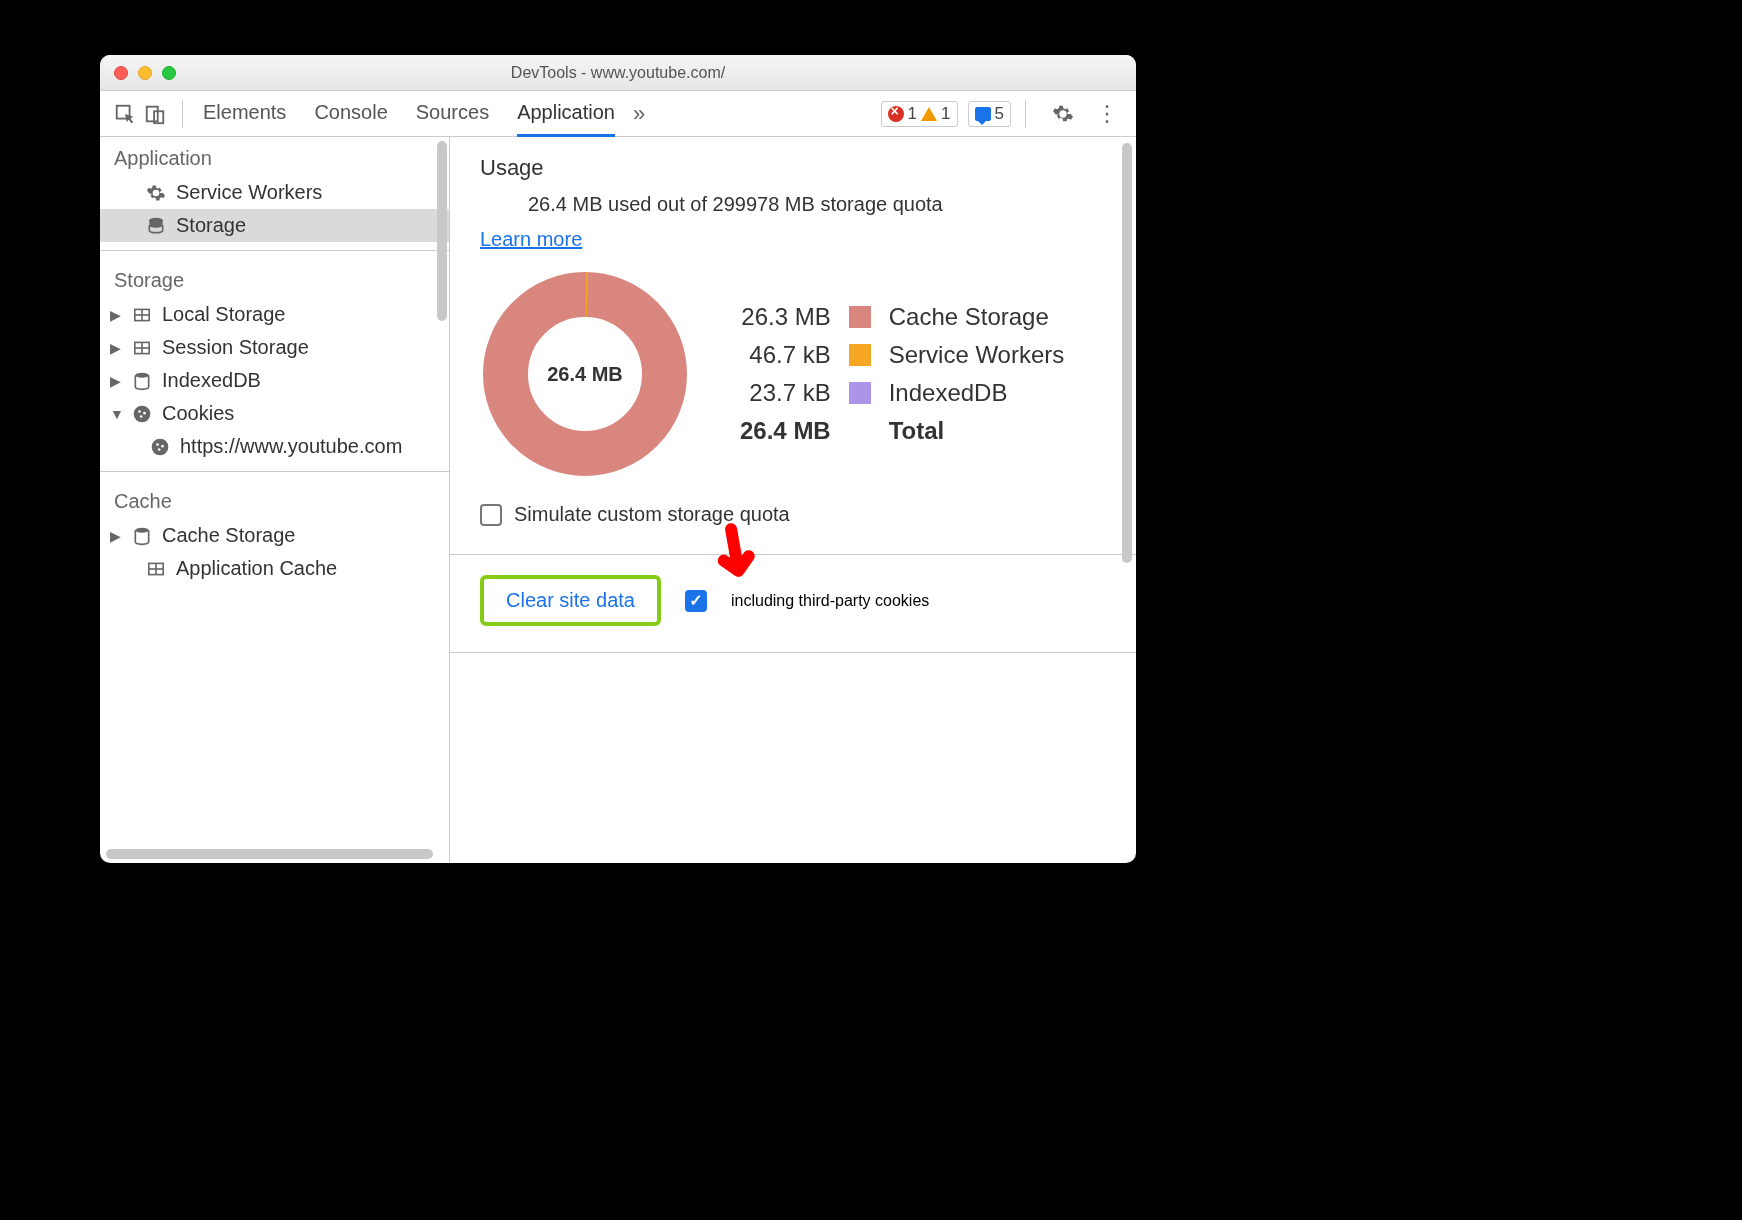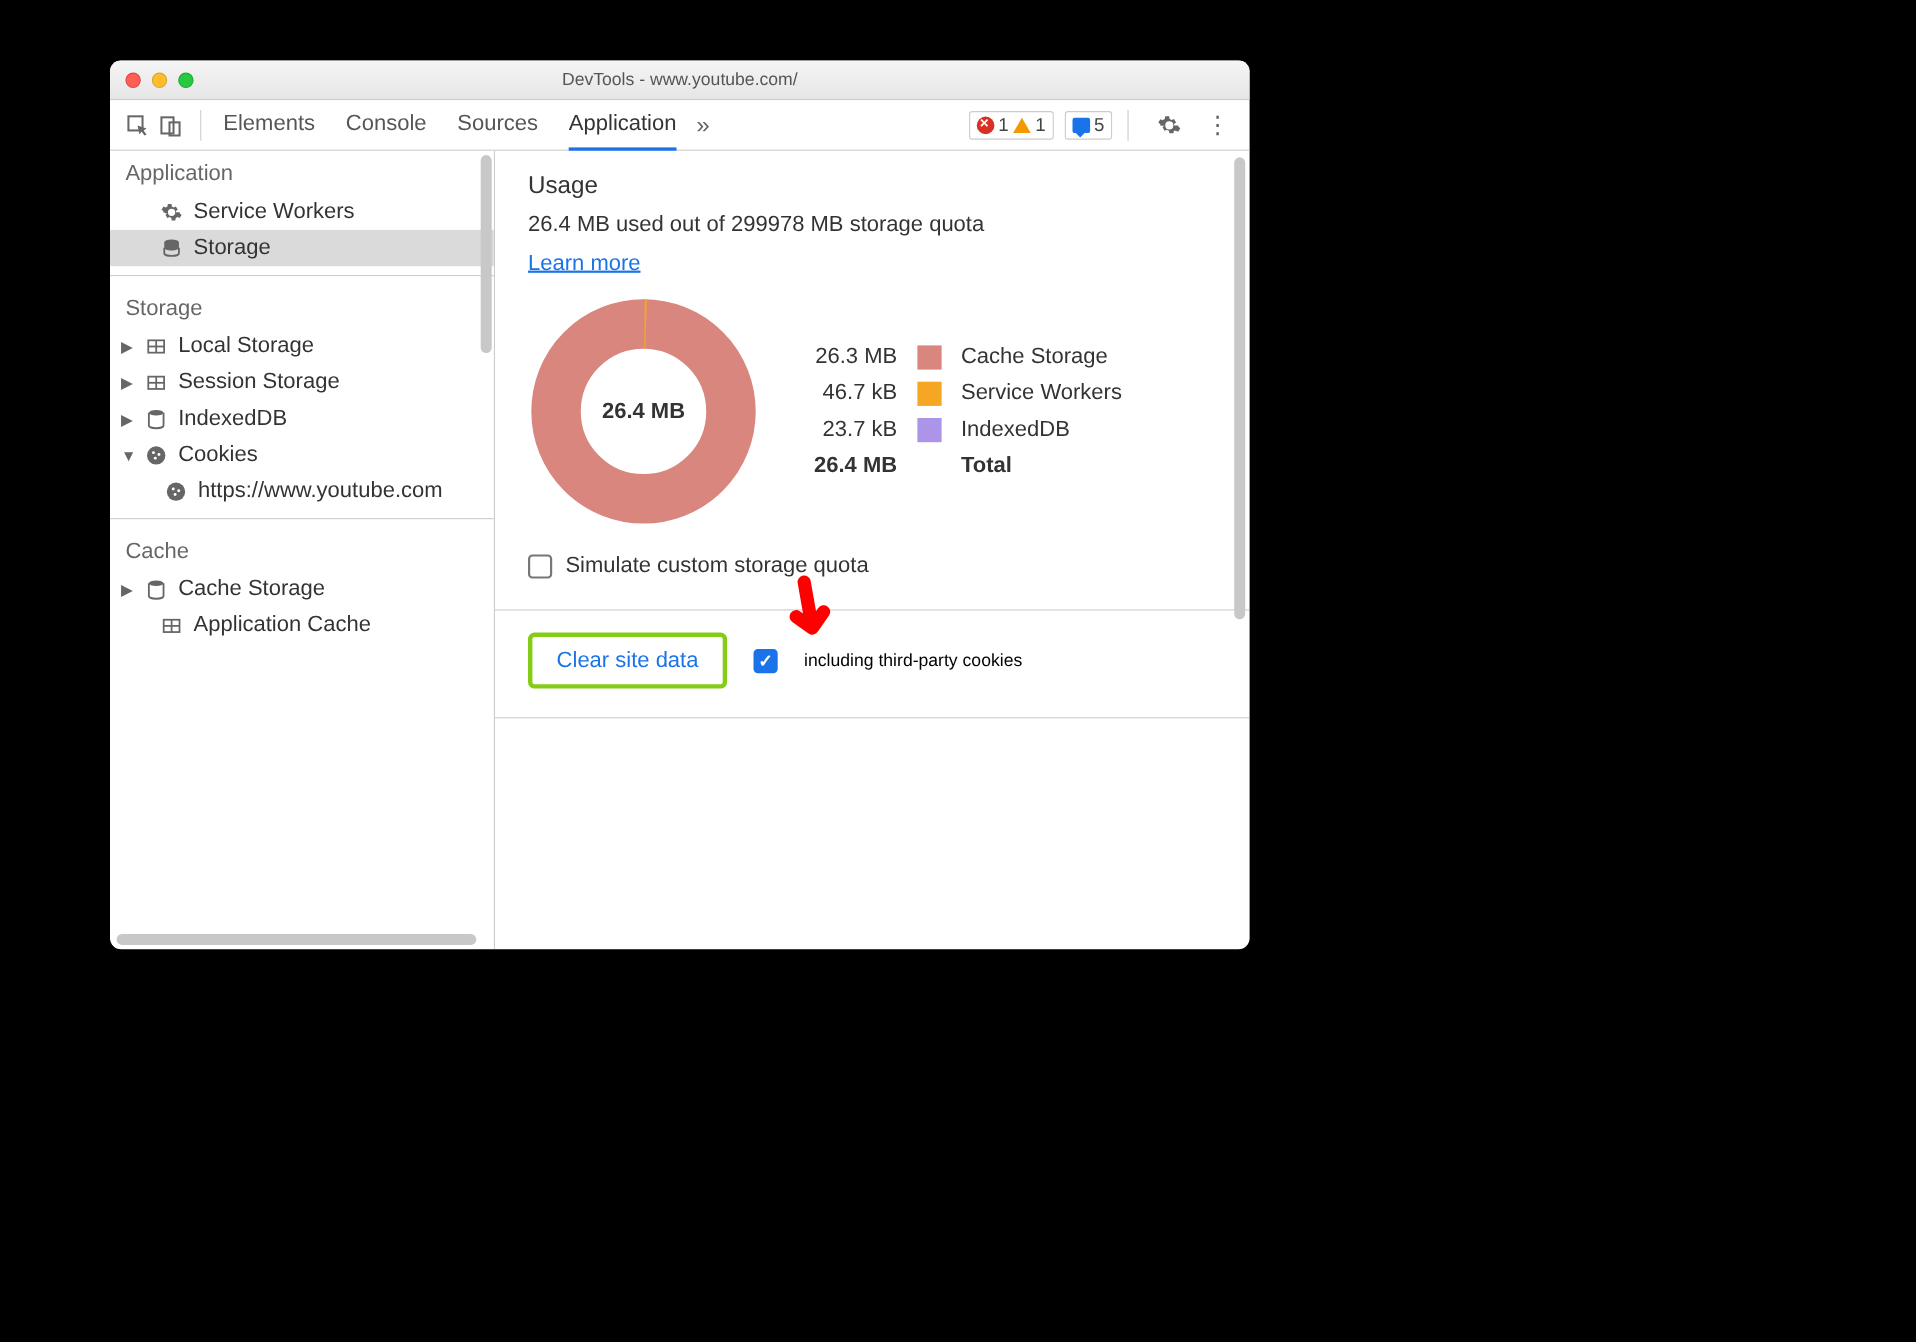--- a/index.html
+++ b/index.html
@@ -85,26 +85,26 @@
   }
   .tree-item.sel { background: #dadada; }
   .tree-item .tw { width: 12px; display: inline-block; color: #666; font-size: 14px; }
   .tree-item .twi { margin-left: -14px; }
   .child { padding-left: 50px; }
   .divider { height: 1px; background: #ccc; margin: 8px 0; }
   .sidebar-scroll-h { position:absolute; left:6px; right:16px; bottom:4px; height:10px; background:#c8c8c8; border-radius:5px; }
   
   .main { flex: 1; overflow: auto; position: relative; padding: 18px 30px; }
   .main h2 { font-size: 22px; font-weight: 400; color: #333; margin-bottom: 12px; }
-  .usage-line { font-size: 20px; color: #333; margin-bottom: 12px; }
+  .usage-line { font-size: 20px; color: #333; margin-bottom: 12px; margin-left: 48px; }
   .learn { color: #1a73e8; text-decoration: underline; font-size: 20px; cursor: pointer; display: inline-block; margin-bottom: 12px; }
   .chart-row { display: flex; align-items: center; gap: 50px; margin-top: 6px; }
   .donut-wrap { position: relative; width: 210px; height: 210px; }
   .donut-center { position: absolute; inset: 0; display:flex; align-items:center; justify-content:center; font-weight:700; font-size:20px; color:#333; }
-  .legend { display: grid; grid-template-columns: auto auto auto; column-gap: 18px; row-gap: 10px; align-items: center; font-size: 20px; }
+  .legend { display: grid; grid-template-columns: auto auto auto; column-gap: 18px; row-gap: 10px; align-items: center; font-size: 24px; }
   .legend .val { text-align: right; color: #333; }
   .legend .sw { width: 22px; height: 22px; }
   .legend .lab { color: #333; }
   .legend .total { font-weight: 700; }
   .sw.red { background: #d9867f; }
   .sw.orange { background: #f5a623; }
   .sw.purple { background: #ac94e8; }
   .cb-row { display: flex; align-items: center; gap: 12px; font-size: 20px; color: #333; margin-top: 24px; }
   .cb {
     width: 22px; height: 22px; border: 2px solid #777; border-radius: 4px; display: inline-flex; align-items:center; justify-content:center; background:#fff; cursor: pointer;

